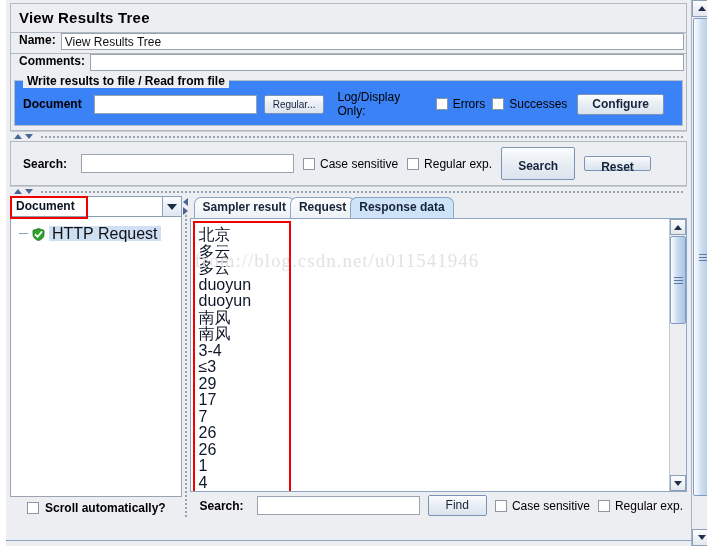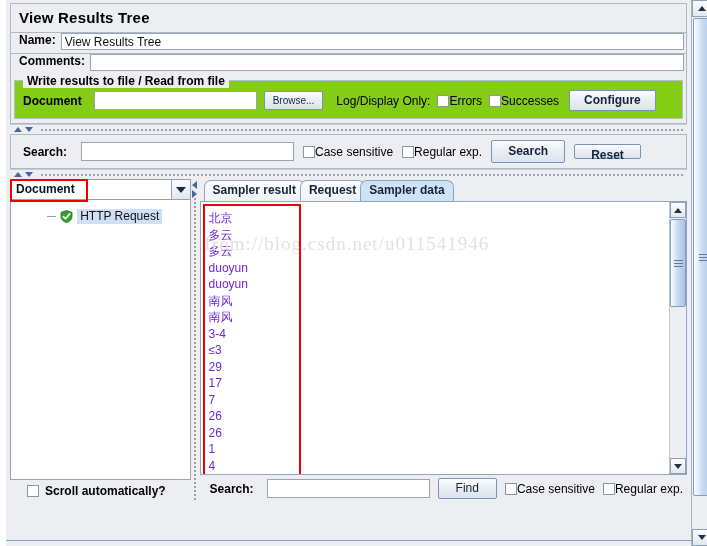--- a/index.html
+++ b/index.html
@@ -110,21 +110,21 @@
     outline: none;
   }
   .txt::placeholder { color:#b9b9b9; }
 
   
   .groupbox {
     margin: 6px 3px 4px 3px;
     border: 1px solid #b6bec8;
     position: relative;
     padding: 9px 18px 7px 6px;
-    background: #84cc16;
+    background: #3b82f6;
   }
   .group-title {
     position: absolute;
     top: -7px; left: 8px;
     background: #eceef1;
     padding: 0 4px;
     font-size: 12px;
     font-weight: bold;
   }
   .row {
@@ -145,20 +145,21 @@
     box-sizing: border-box;
     cursor: pointer;
     white-space: nowrap;
   }
   .btn.small { font-size: 10px; padding: 0 8px; height:19px; line-height:17px; }
   .btn.bold { font-weight: bold; }
 
   .cb {
     display: inline-flex;
     align-items: center;
+    gap: 5px;
     font-size: 12px;
     white-space: nowrap;
     cursor: pointer;
   }
   .cbbox {
     width: 12px; height: 12px;
     background: #ffffff;
     border: 1px solid #8c97a4;
     box-sizing: border-box;
     display: inline-block;
@@ -244,23 +245,22 @@
     border-top: none;
     box-sizing: border-box;
     padding: 7px 0 0 0;
     overflow: hidden;
   }
   .tree-item {
     display: flex;
     align-items: center;
     gap: 4px;
     padding-left: 8px;
-    font-size: 12px;
+    font-size: 16px;
     height: 18px;
-    justify-content: center;
   }
   .tree-dash {
     width: 9px; height: 1px; background: #8aa0bb;
     display:inline-block;
   }
   .shield {
     width: 13px; height: 13px;
     display: inline-block;
     position: relative;
   }
@@ -340,23 +340,23 @@
     box-sizing: border-box;
     overflow: hidden;
   }
   .doc-area {
     flex: 1;
     position: relative;
     padding: 8px 0 0 8px;
     overflow: hidden;
   }
   .doc-line {
-    font-size: 12px;
+    font-size: 16px;
     line-height: 16.5px;
-    color: #6d28d9;
+    color: #0f172a;
     white-space: nowrap;
   }
   .watermark {
     position: absolute;
     left: 4px;
     top: 31px;
     font-family: "Liberation Serif", serif;
     font-size: 19px;
     color: #e2e2e2;
     letter-spacing: 1px;
@@ -416,21 +416,21 @@
       <div class="field-row">
         <span class="field-label">Comments:</span>
         <input class="txt" type="text" value="" style="">
       </div>
 
       <div class="groupbox">
         <span class="group-title">Write results to file / Read from file</span>
         <div class="row">
           <span class="field-label" style="padding-left:2px">Document</span>
           <input class="txt" style="flex: 0 0 157px; height: 19px;" type="text" value="">
-          <button class="btn small">Browse...</button>
+          <button class="btn small">Regular...</button>
           <span style="margin-left:6px">Log/Display Only:</span>
           <label class="cb">
             <span class="cbbox"></span>
             <span>Errors</span>
           </label>
           <label class="cb">
             <span class="cbbox"></span>
             <span>Successes</span>
           </label>
           <button class="btn bold" style="margin-left:3px;padding:0 14px">Configure</button>
@@ -448,21 +448,21 @@
       <span class="field-label">Search:</span>
       <input class="txt" type="text" value="" style="">
       <label class="cb">
         <span class="cbbox"></span>
         <span>Case sensitive</span>
       </label>
       <label class="cb">
         <span class="cbbox"></span>
         <span>Regular exp.</span>
       </label>
-      <button class="btn bold" style="padding:0 16px;height:23px;line-height:21px">Search</button>
+      <button class="btn bold" style="padding:8px 16px;height:33px;line-height:21px">Search</button>
       <button class="btn bold" style="padding:0 16px;height:15px;line-height:21px">Reset</button>
     </div>
 
     <div class="divider">
       <span class="tri up"></span>
       <span class="tri down"></span>
       <span class="div-dots"></span>
     </div>
 
     <div class="lower">
@@ -496,21 +496,21 @@
       <div class="vsplit">
         <span class="vtri left"></span>
         <span class="vtri right"></span>
         <span class="vsplit-dots"></span>
       </div>
 
       <div class="tabs-pane">
         <div class="tabstrip">
           <span class="tab">Sampler result</span>
           <span class="tab">Request</span>
-          <span class="tab active">Sampler data</span>
+          <span class="tab active">Response data</span>
         </div>
 
         <div class="tab-body">
           <div class="doc-area">
             <div class="watermark">from://blog.csdn.net/u011541946</div>
             <div class="doc-line">北京</div>
             <div class="doc-line">多云</div>
             <div class="doc-line">多云</div>
             <div class="doc-line">duoyun</div>
             <div class="doc-line">duoyun</div>

